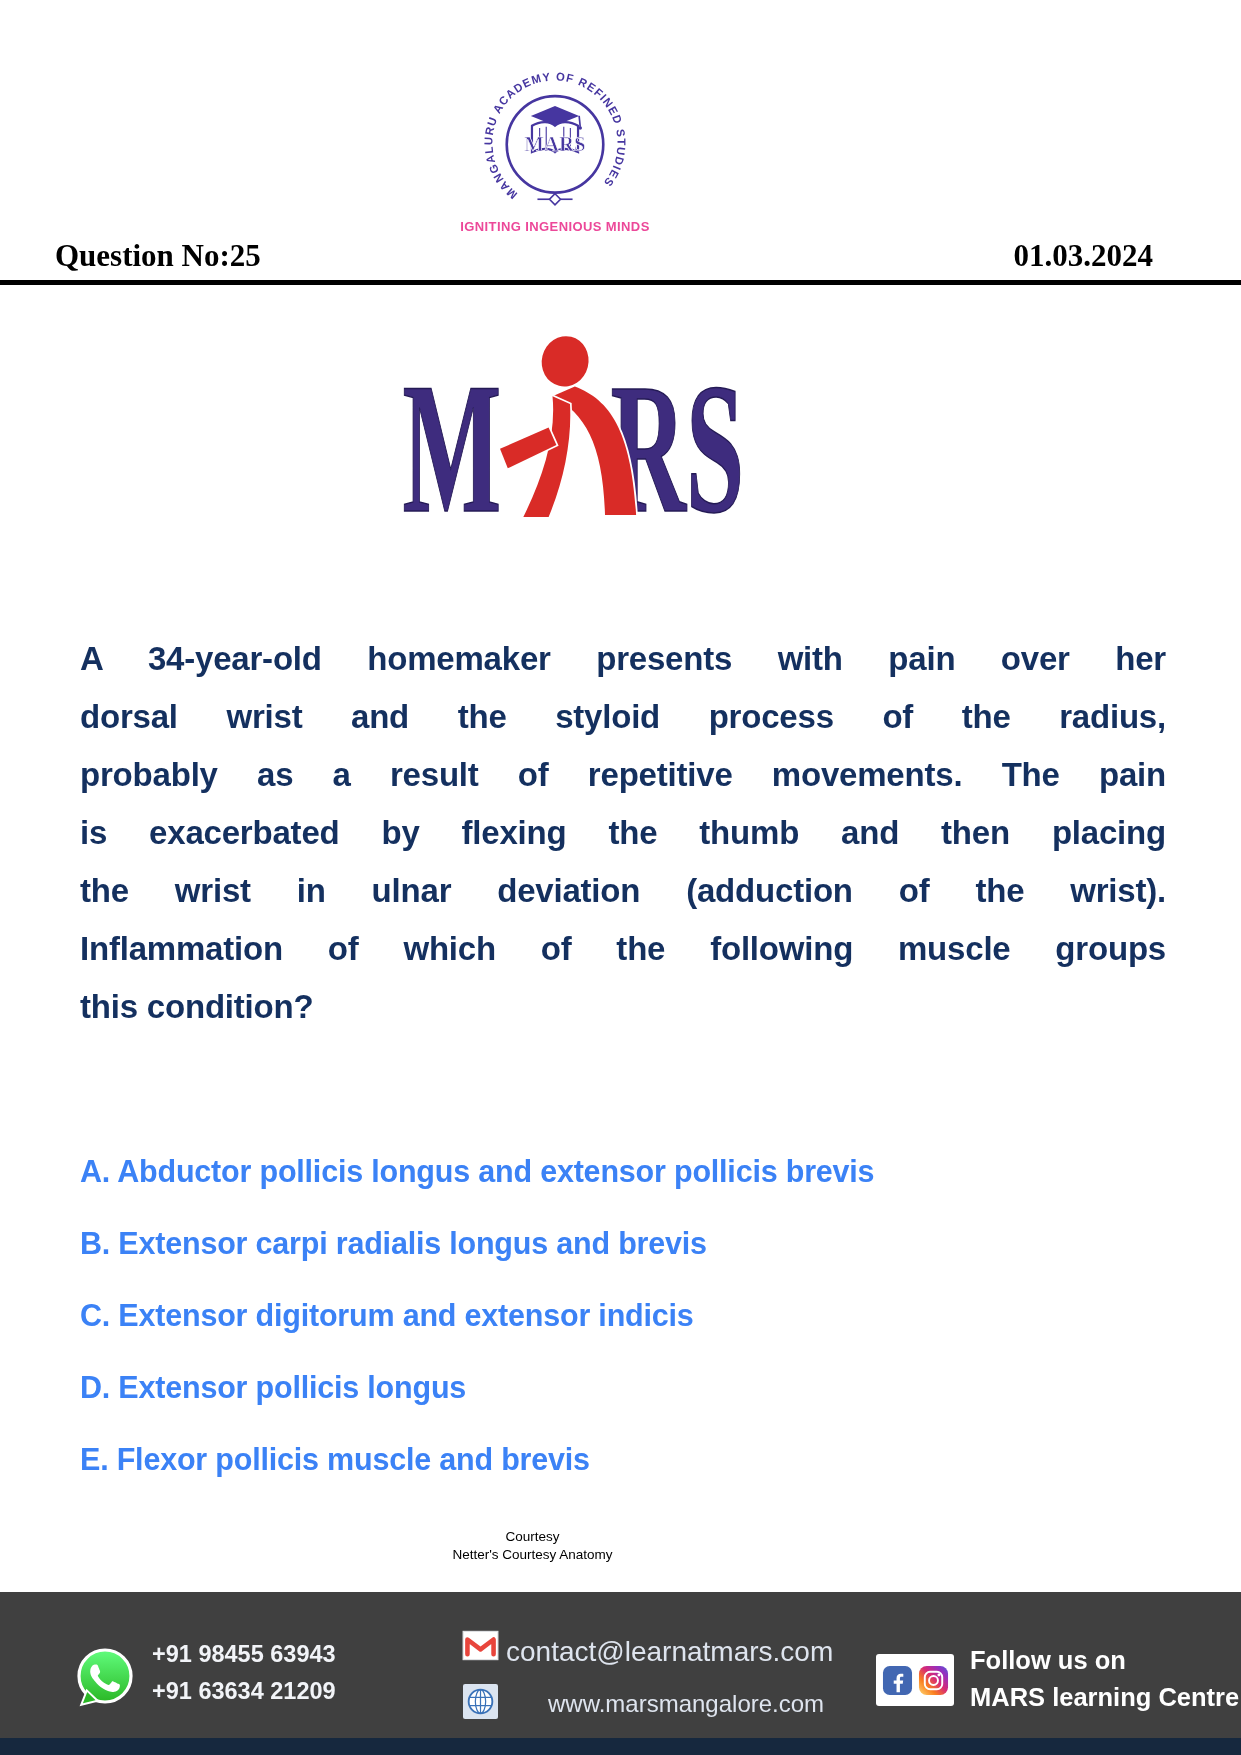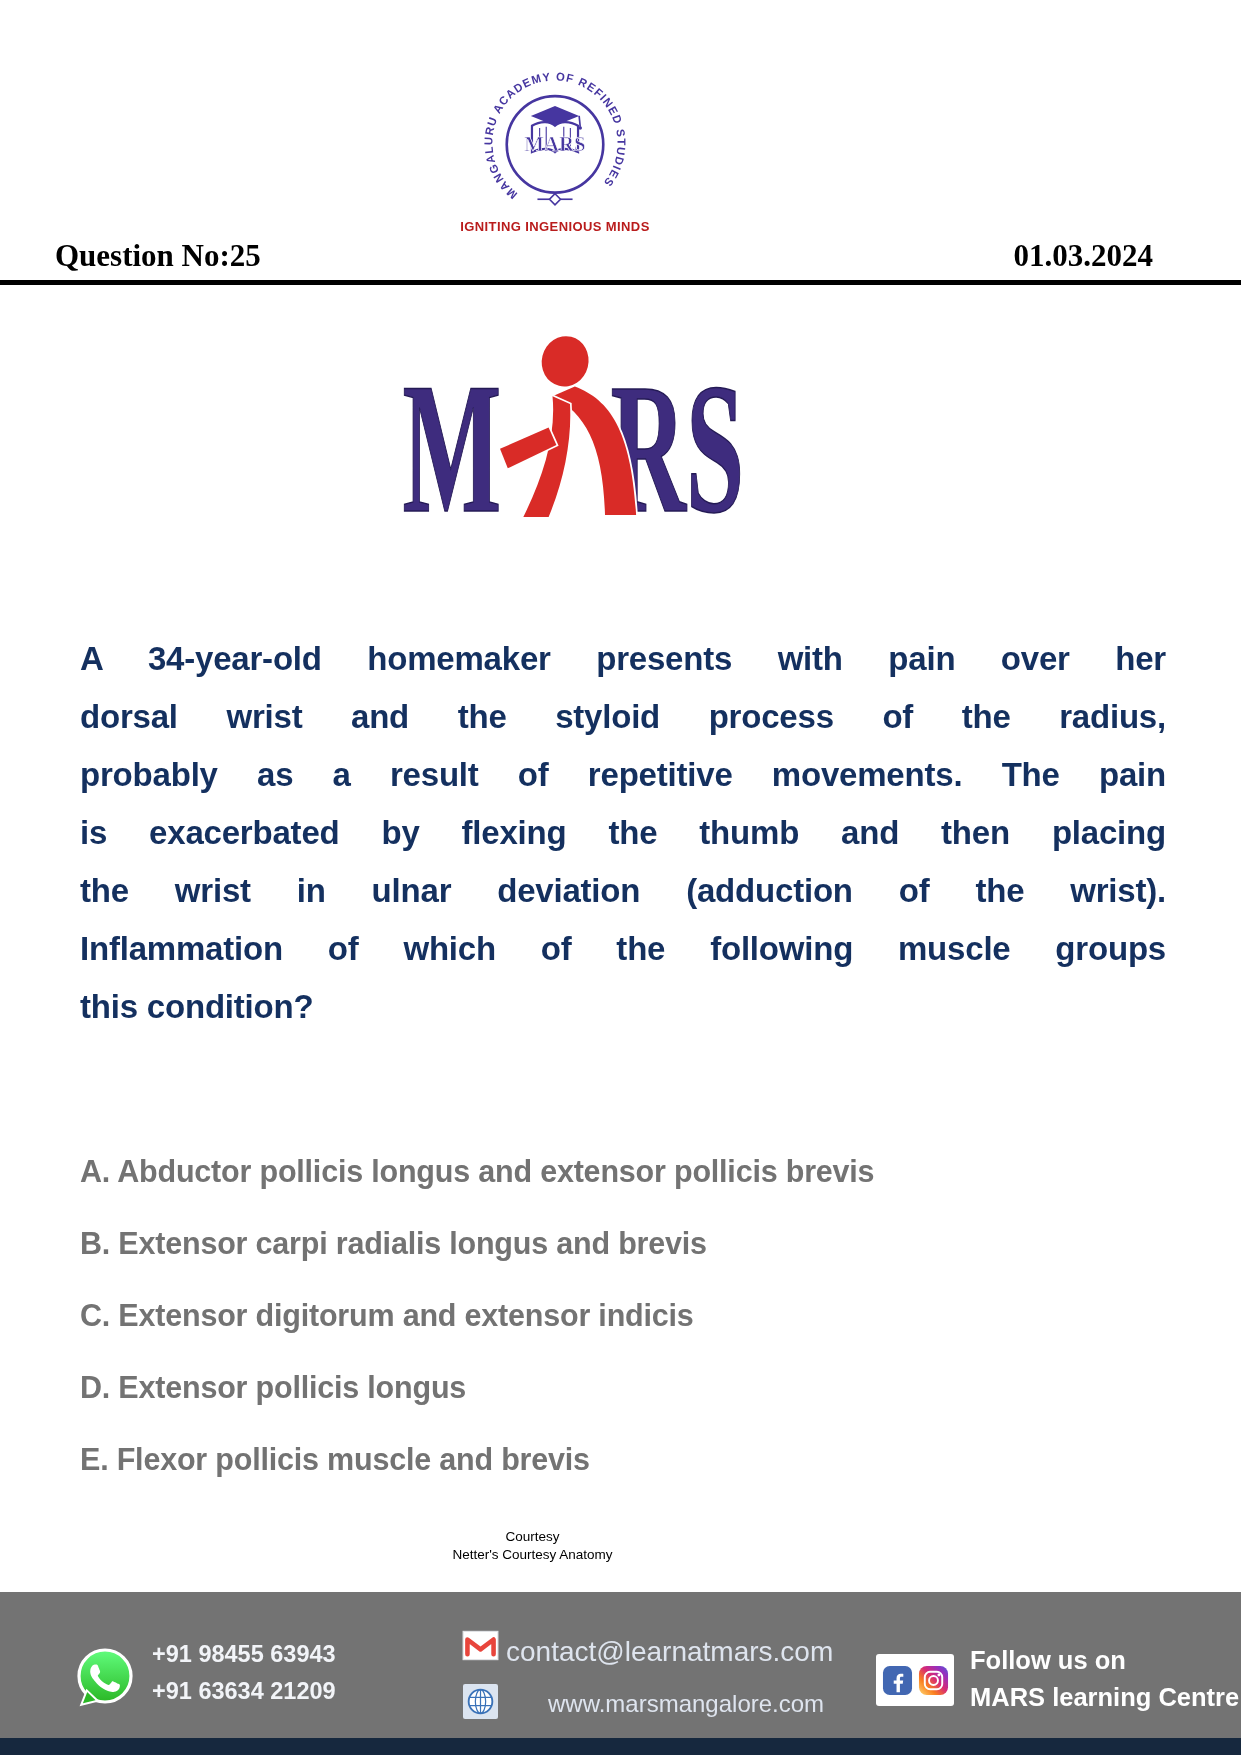--- a/index.html
+++ b/index.html
@@ -3,48 +3,48 @@
 <meta charset="utf-8">
 <style>
   html,body{margin:0;padding:0;background:#ffffff;}
   .page{position:relative;width:1241px;height:1755px;margin:0 auto;background:#ffffff;
         font-family:"Liberation Sans",sans-serif;overflow:hidden;}
 
   
   .seal-wrap{position:absolute;top:72px;left:0;width:1110px;text-align:center;}
   .seal-wrap svg{display:inline-block;}
   .seal-tagline{margin-top:-4px;font-size:13px;font-weight:bold;letter-spacing:.4px;
-                color:#b91c1c;font-family:"Liberation Sans",sans-serif;}
+                color:#ec4899;font-family:"Liberation Sans",sans-serif;}
 
   
   .header-row{position:absolute;top:238px;left:55px;right:88px;display:flex;
               justify-content:space-between;align-items:baseline;
               font-family:"Liberation Serif",serif;font-weight:bold;font-size:31px;color:#000000;}
   .rule{position:absolute;top:280px;left:0;right:0;height:5px;background:#000;}
 
   
   .biglogo-wrap{position:absolute;top:330px;left:0;width:1140px;text-align:center;}
 
   
   .question{position:absolute;top:630px;left:80px;width:1086px;
             font-weight:700;font-size:33px;letter-spacing:-.2px;color:#14305f;}
   .qline{height:58px;line-height:58px;text-align:justify;text-align-last:justify;white-space:nowrap;}
   .qline.last{text-align-last:left;}
 
   
   .options{position:absolute;top:1156px;left:80px;width:1086px;}
-  .option{font-weight:700;font-size:30.5px;letter-spacing:-.2px;color:#737373;
+  .option{font-weight:700;font-size:30.5px;letter-spacing:-.2px;color:#3b82f6;
           line-height:31px;margin-bottom:41px;white-space:nowrap;}
 
   
   .courtesy{position:absolute;top:1528px;left:0;width:1065px;text-align:center;
             font-size:13.5px;line-height:18px;color:#000000;}
 
   
-  .footer{position:absolute;left:0;top:1592px;width:1241px;height:163px;background:#737373;}
+  .footer{position:absolute;left:0;top:1592px;width:1241px;height:163px;background:#404040;}
   .footer .strip{position:absolute;left:0;bottom:0;width:100%;height:17px;background:#16283e;}
   .wa-icon{position:absolute;left:72px;top:54px;}
   .phones{position:absolute;left:152px;top:44px;color:#f2f4f8;font-weight:700;
           font-size:23.5px;line-height:37px;white-space:nowrap;}
   .gmail-icon{position:absolute;left:462px;top:38px;}
   .email-text{position:absolute;left:506px;top:44px;color:#dee4ee;font-size:28px;white-space:nowrap;}
   .globe-icon{position:absolute;left:463px;top:92px;}
   .web-text{position:absolute;left:506px;top:98px;color:#dee4ee;font-size:24px;white-space:nowrap;margin-left:42px;}
   .social-box{position:absolute;left:876px;top:62px;width:78px;height:52px;background:#fff;
               border-radius:3px;display:flex;align-items:center;justify-content:center;gap:5px;}

